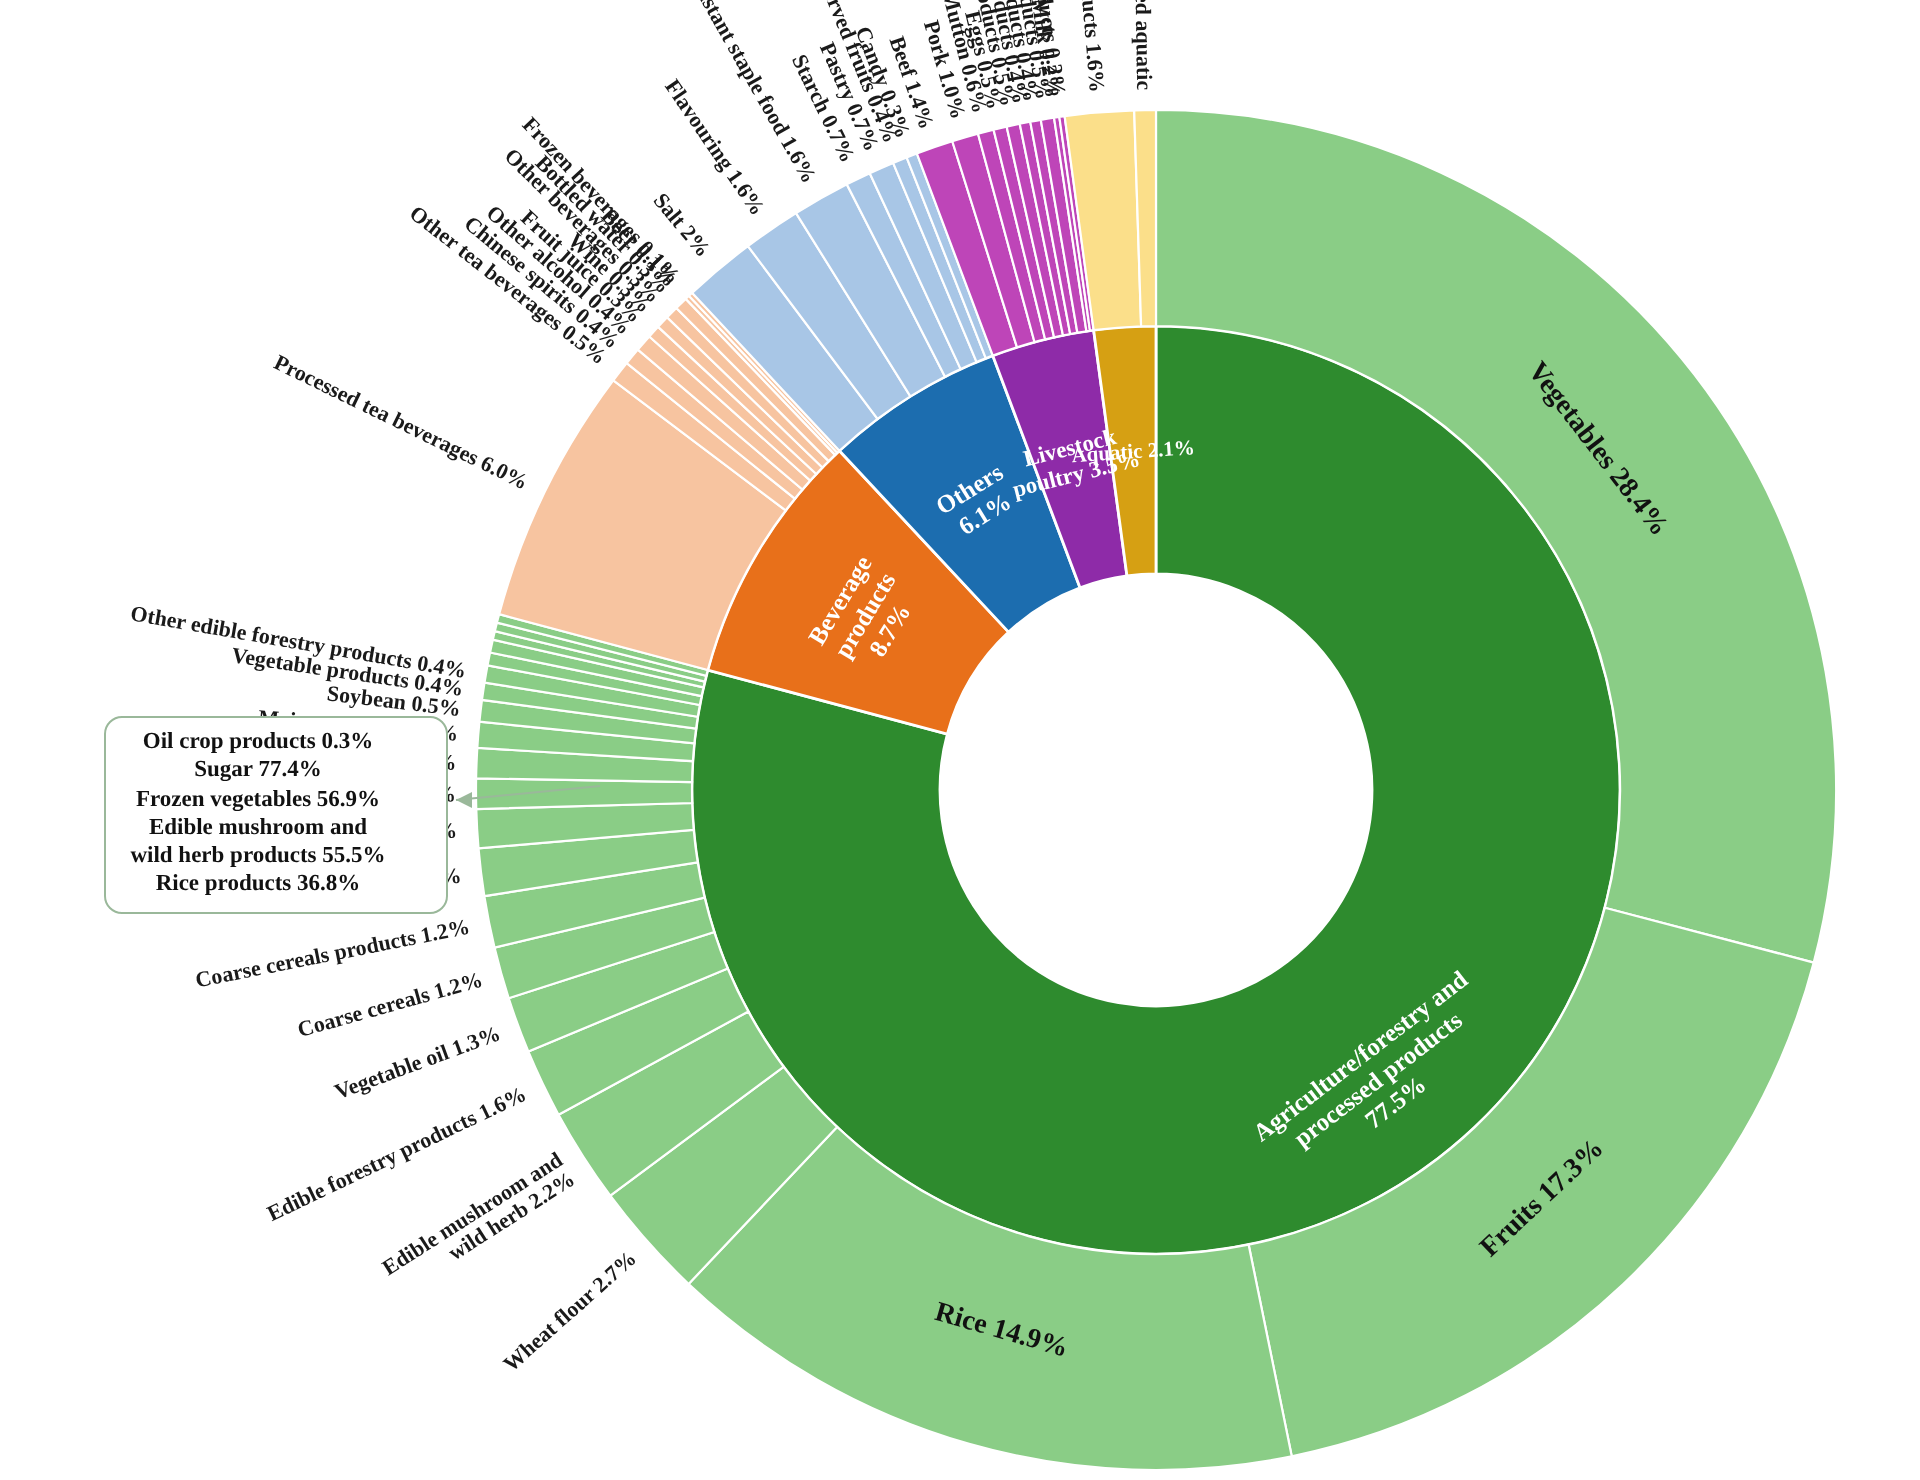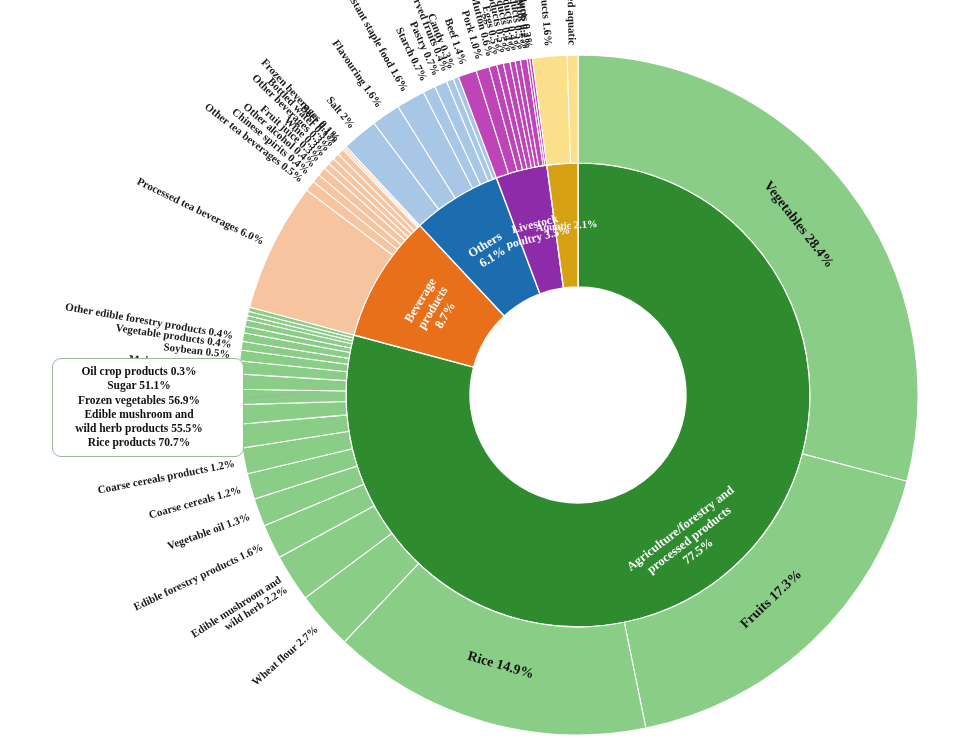--- a/index.html
+++ b/index.html
@@ -4,21 +4,21 @@
 <style>
   html,body{margin:0;padding:0;background:#ffffff;}
   body{width:960px;height:740px;overflow:hidden;
        font-family:"Liberation Serif",serif;color:#111;}
   #stage{position:relative;width:960px;height:740px;}
   svg#sunburst{position:absolute;left:0;top:0;width:960px;height:740px;}
   .inner-lbl{font-family:"Liberation Serif",serif;font-weight:bold;fill:#ffffff;}
   .outer-lbl{font-family:"Liberation Serif",serif;font-weight:bold;fill:#111111;}
   .leaf-lbl{font-family:"Liberation Serif",serif;font-weight:bold;fill:#1a1a1a;}
   .callout{
-    position:absolute;left:52px;top:358px;width:192px;
+    position:absolute;left:52px;top:358px;width:172px;
     border:1px solid #9ab89a;border-radius:9px;background:#ffffff;
     padding:5px 24px 6px 6px;box-sizing:border-box;
     font-family:"Liberation Serif",serif;font-weight:bold;
     font-size:11.5px;line-height:14.3px;text-align:center;color:#111;
   }
   .callout div{white-space:nowrap;}
 </style>
 </head>
 <body>
 
@@ -242,20 +242,20 @@
         </g>
       </g>
     <g id="leader">
       <line x1="228" y1="400" x2="300" y2="393" stroke="#9ab89a" stroke-width="1"></line>
       <polygon points="228,400 236,396 236,404" fill="#9ab89a"></polygon>
     </g>
   </svg>
 
   <div class="callout">
     <div>Oil crop products 0.3%</div>
-    <div>Sugar 51.1%</div>
+    <div>Sugar 77.4%</div>
     <div>Frozen vegetables 56.9%</div>
     <div>Edible mushroom and</div>
     <div>wild herb products 55.5%</div>
-    <div>Rice products 70.7%</div>
+    <div>Rice products 36.8%</div>
   </div>
 
 </div>
 
 </body></html>

